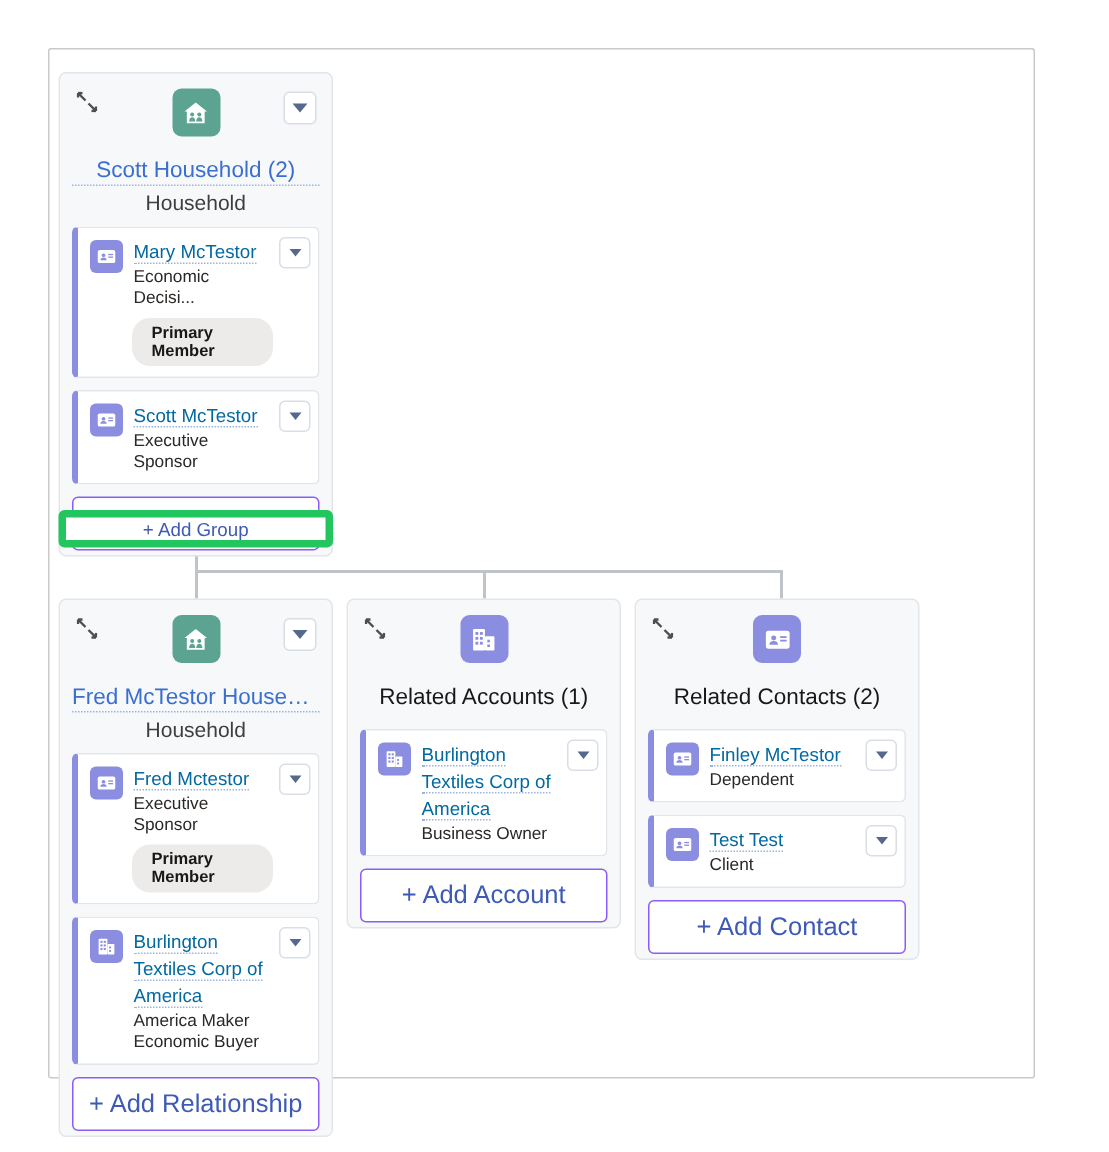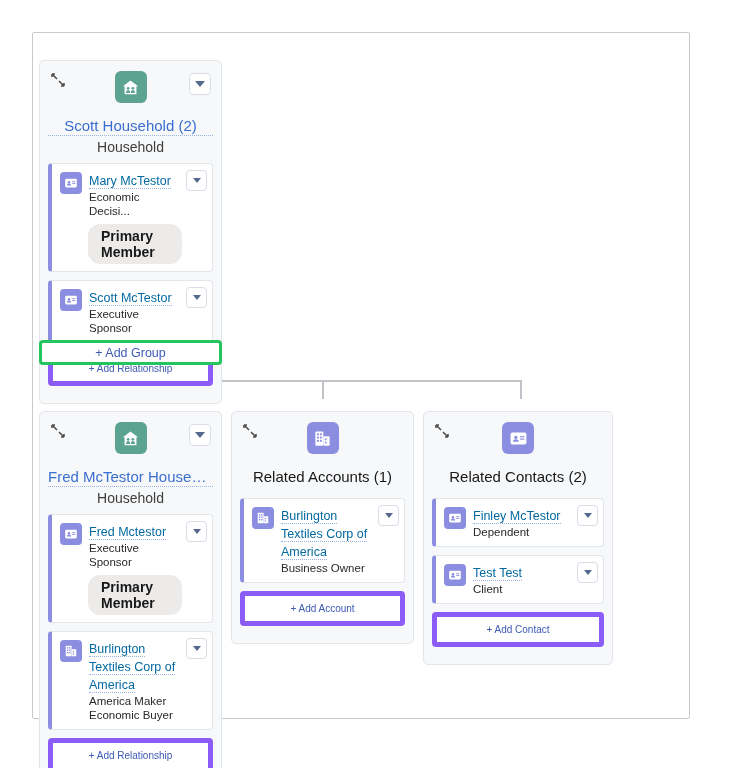--- a/index.html
+++ b/index.html
@@ -26,22 +26,21 @@
   .line { position: absolute; background: #c0c3c7; }
   .line.v { width: 2px; }
   .line.h { height: 2px; }
 
   
   .group {
     position: absolute;
     background: #f7f8fa;
     border: 1px solid #e2e5ea;
     border-radius: 5px;
-    padding: 8px 8px 17px 8px;
-    margin-top: 12px;
+    padding: 8px 8px 3px 8px;
   }
 
   .group-top {
     position: relative;
     height: 44px;
   }
 
   .collapse-icon {
     position: absolute;
     left: 3px; top: 4px;
@@ -165,43 +164,43 @@
     cursor: pointer;
   }
 
   .pill {
     display: inline-block;
     margin-top: 6px;
     margin-left: 28px;
     padding: 4px 13px;
     background: #ecebea;
     border-radius: 12px;
-    font-size: 14px;
+    font-size: 11px;
     font-weight: bold;
     color: #181818;
   }
 
   
   .btn {
     display: block;
     width: 100%;
     background: #ffffff;
-    border: 5px solid #8b5cf6;
+    border: 1px solid #8b5cf6;
     border-radius: 4px;
     padding: 7px 4px;
     text-align: center;
-    font-size: 10px;
+    font-size: 17px;
     color: #3d5ab5;
     cursor: pointer;
   }
 
   .btn-standalone {
     position: absolute;
     background: #ffffff;
-    border: 3px solid #22c55e;
+    border: 5px solid #22c55e;
     border-radius: 4px;
     font-size: 12.5px;
     color: #3d5ab5;
     cursor: pointer;
     display: flex; align-items: center; justify-content: center;
   }
 </style>
 </head>
 <body>
 

